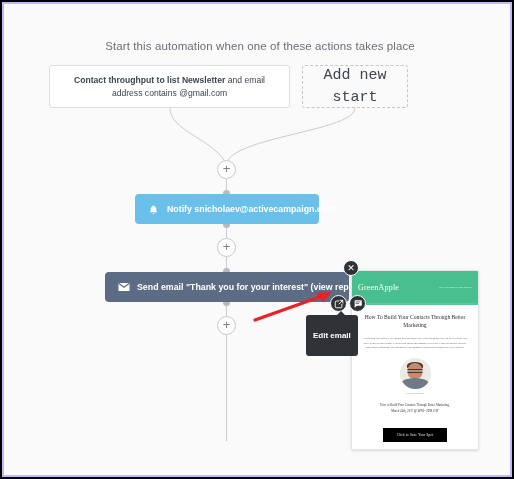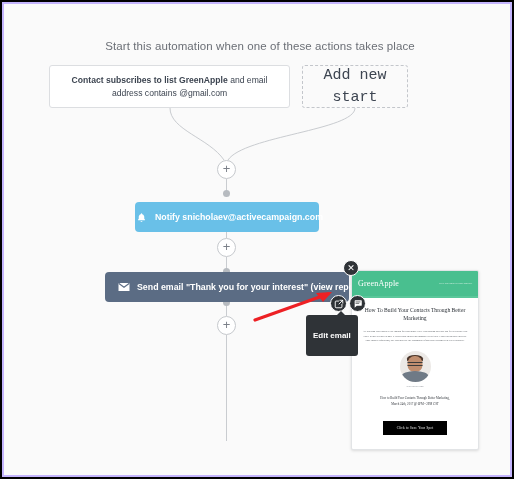--- a/index.html
+++ b/index.html
@@ -131,21 +131,21 @@
     color: #ffffff;
     font-size: 8.8px;
     font-weight: bold;
   }
   .action-block.notify {
     left: 131px;
     top: 190px;
     width: 184px;
     height: 30px;
     background: #69c0e8;
-    margin-top: 8px;
+    padding-left: 12px;
   }
   .action-block.send-email {
     left: 101px;
     top: 268px;
     width: 244px;
     height: 30px;
     background: #5b6c84;
     padding-left: 12px;
   }
   .action-icon {
@@ -167,21 +167,21 @@
     width: 128px;
     height: 180px;
     background: #ffffff;
     border: 1px solid #e2e4e6;
     border-radius: 2px;
     box-shadow: 0 1px 3px rgba(0,0,0,0.13);
     box-sizing: border-box;
     overflow: hidden;
   }
   .preview-header {
-    height: 25px;
+    height: 32px;
     background: #49bf8f;
     display: flex;
     align-items: center;
     justify-content: space-between;
     padding: 0 6px;
     box-sizing: border-box;
   }
   .preview-brand {
     color: #ffffff;
     font-size: 8px;
@@ -370,21 +370,21 @@
       <path d="M 351 104 C 351 126, 240 132, 224 156" fill="none" stroke="#c9ccd0" stroke-width="1"></path>
       <line x1="222.5" y1="175" x2="222.5" y2="192" stroke="#c9ccd0" stroke-width="1"></line>
       <line x1="222.5" y1="219" x2="222.5" y2="234" stroke="#c9ccd0" stroke-width="1"></line>
       <line x1="222.5" y1="253" x2="222.5" y2="269" stroke="#c9ccd0" stroke-width="1"></line>
       <line x1="222.5" y1="297" x2="222.5" y2="312" stroke="#c9ccd0" stroke-width="1"></line>
       <line x1="222.5" y1="331" x2="222.5" y2="437" stroke="#c9ccd0" stroke-width="1"></line>
     </svg>
 
     <div class="start-box trigger">
       <span class="txt">
-        <b>Contact subscribes to list GreenApple</b><span> and email address contains @gmail.com</span>
+        <b>Contact throughput to list Newsletter</b><span> and email address contains @gmail.com</span>
       </span>
     </div>
 
     <div class="start-box add-new">
       <span>Add new start</span>
     </div>
 
     <div class="plus-node" id="plus1">
       <span>+</span>
     </div>

